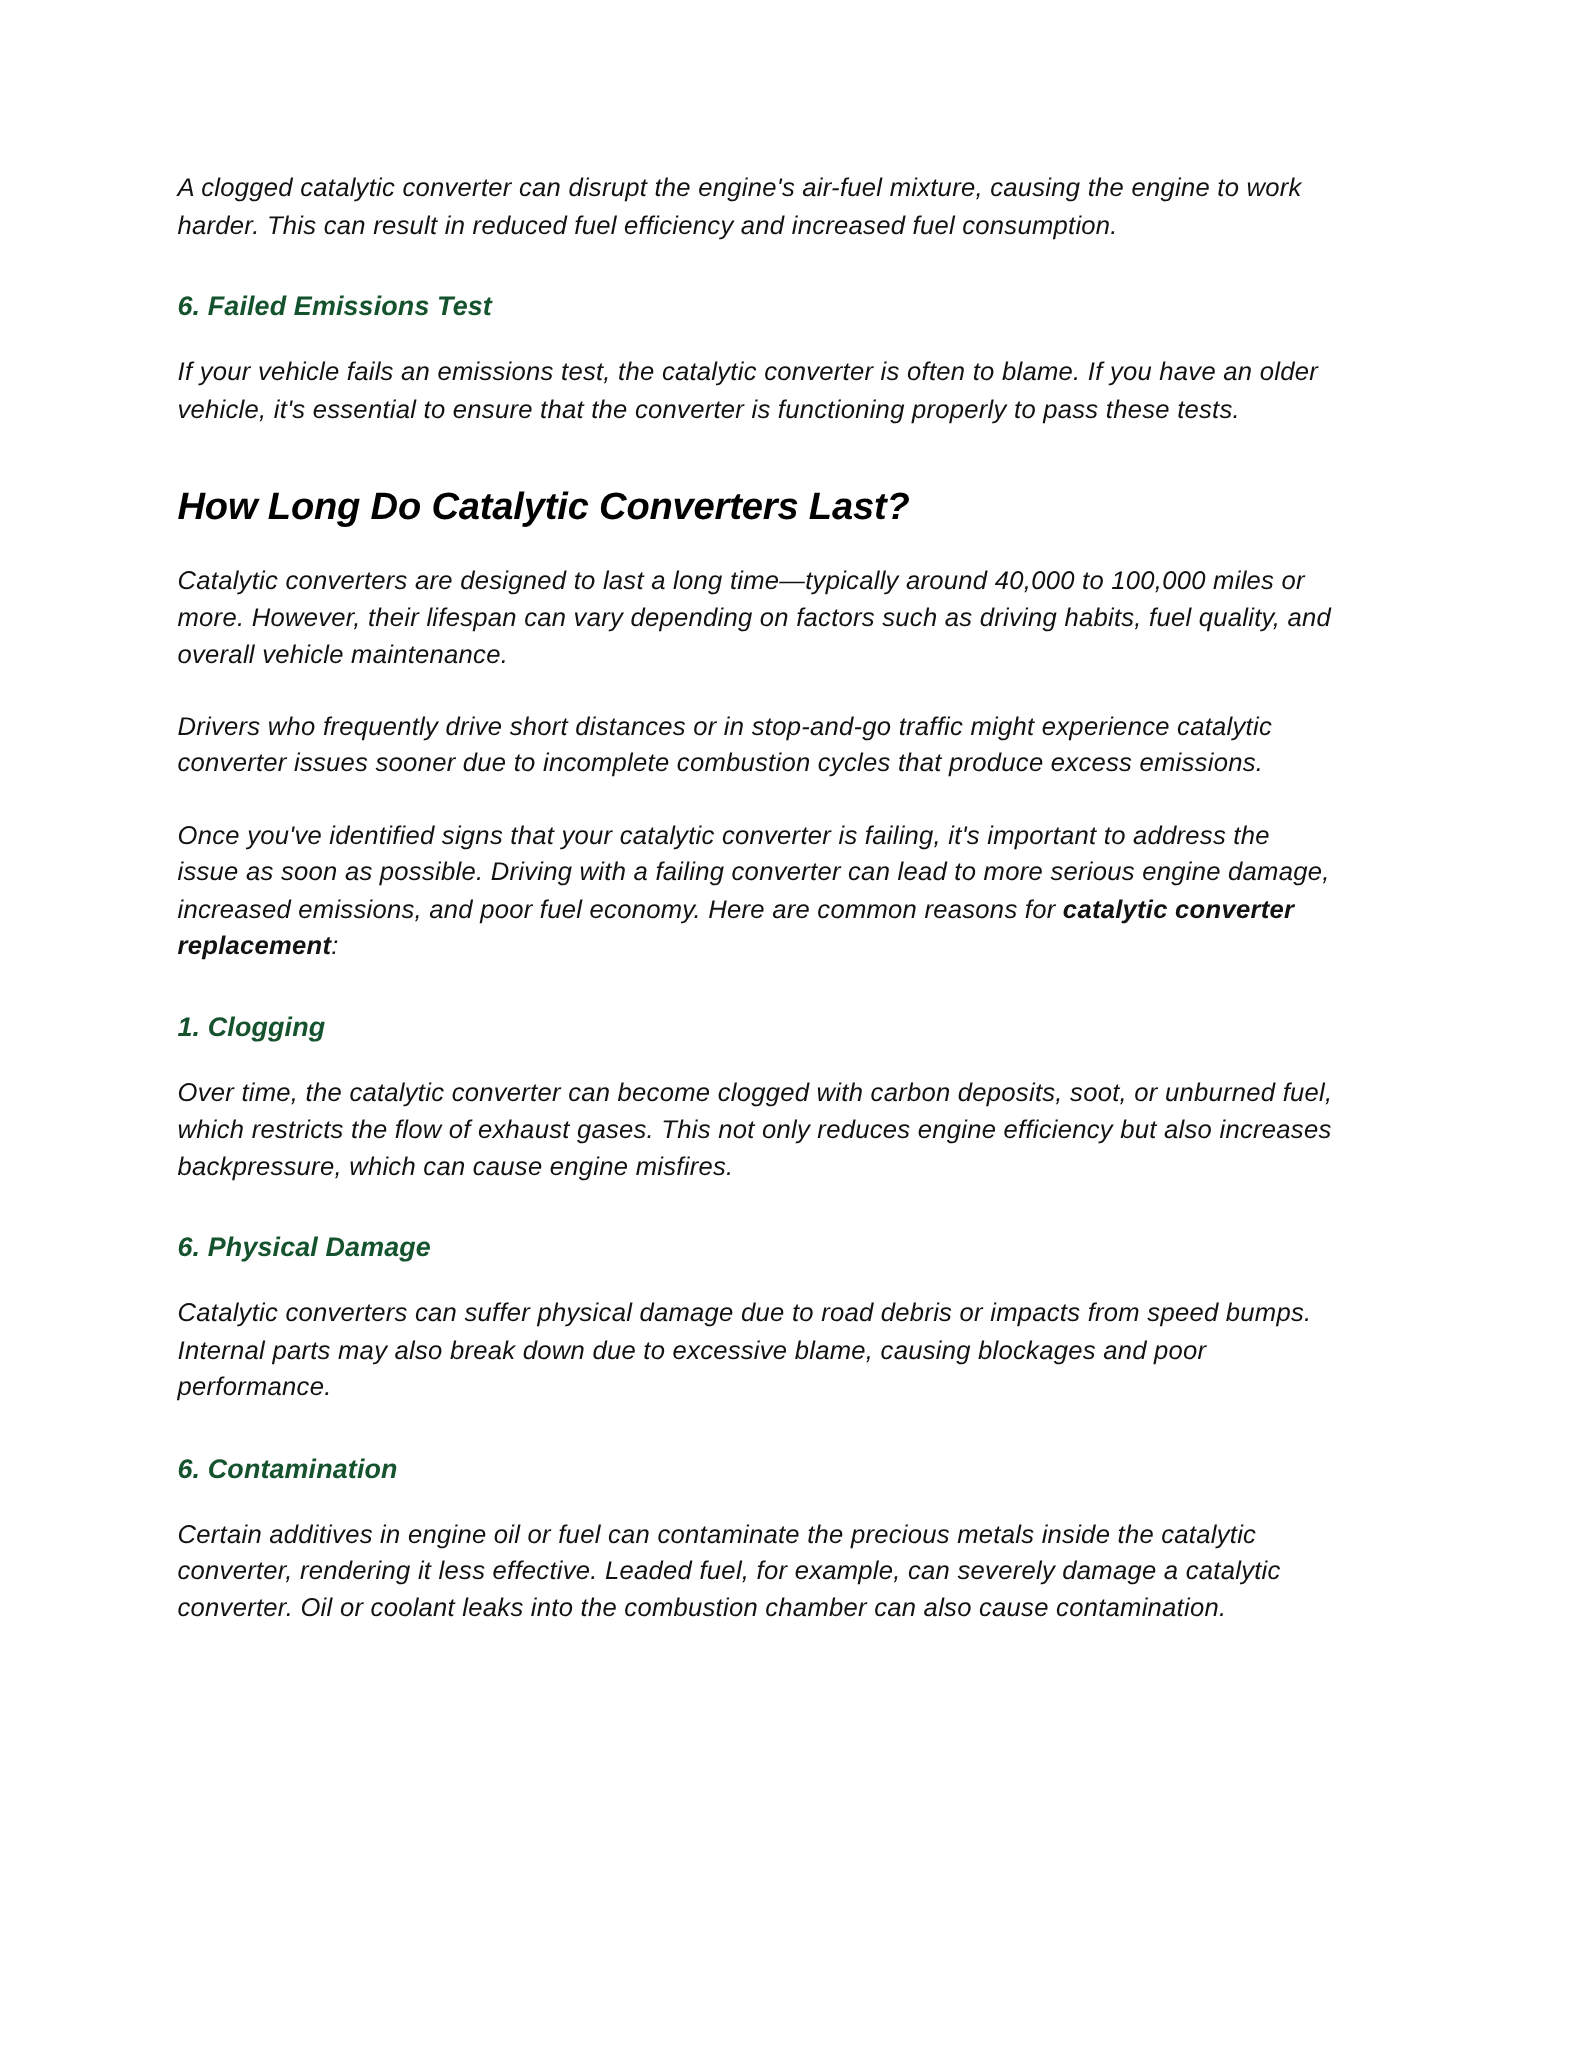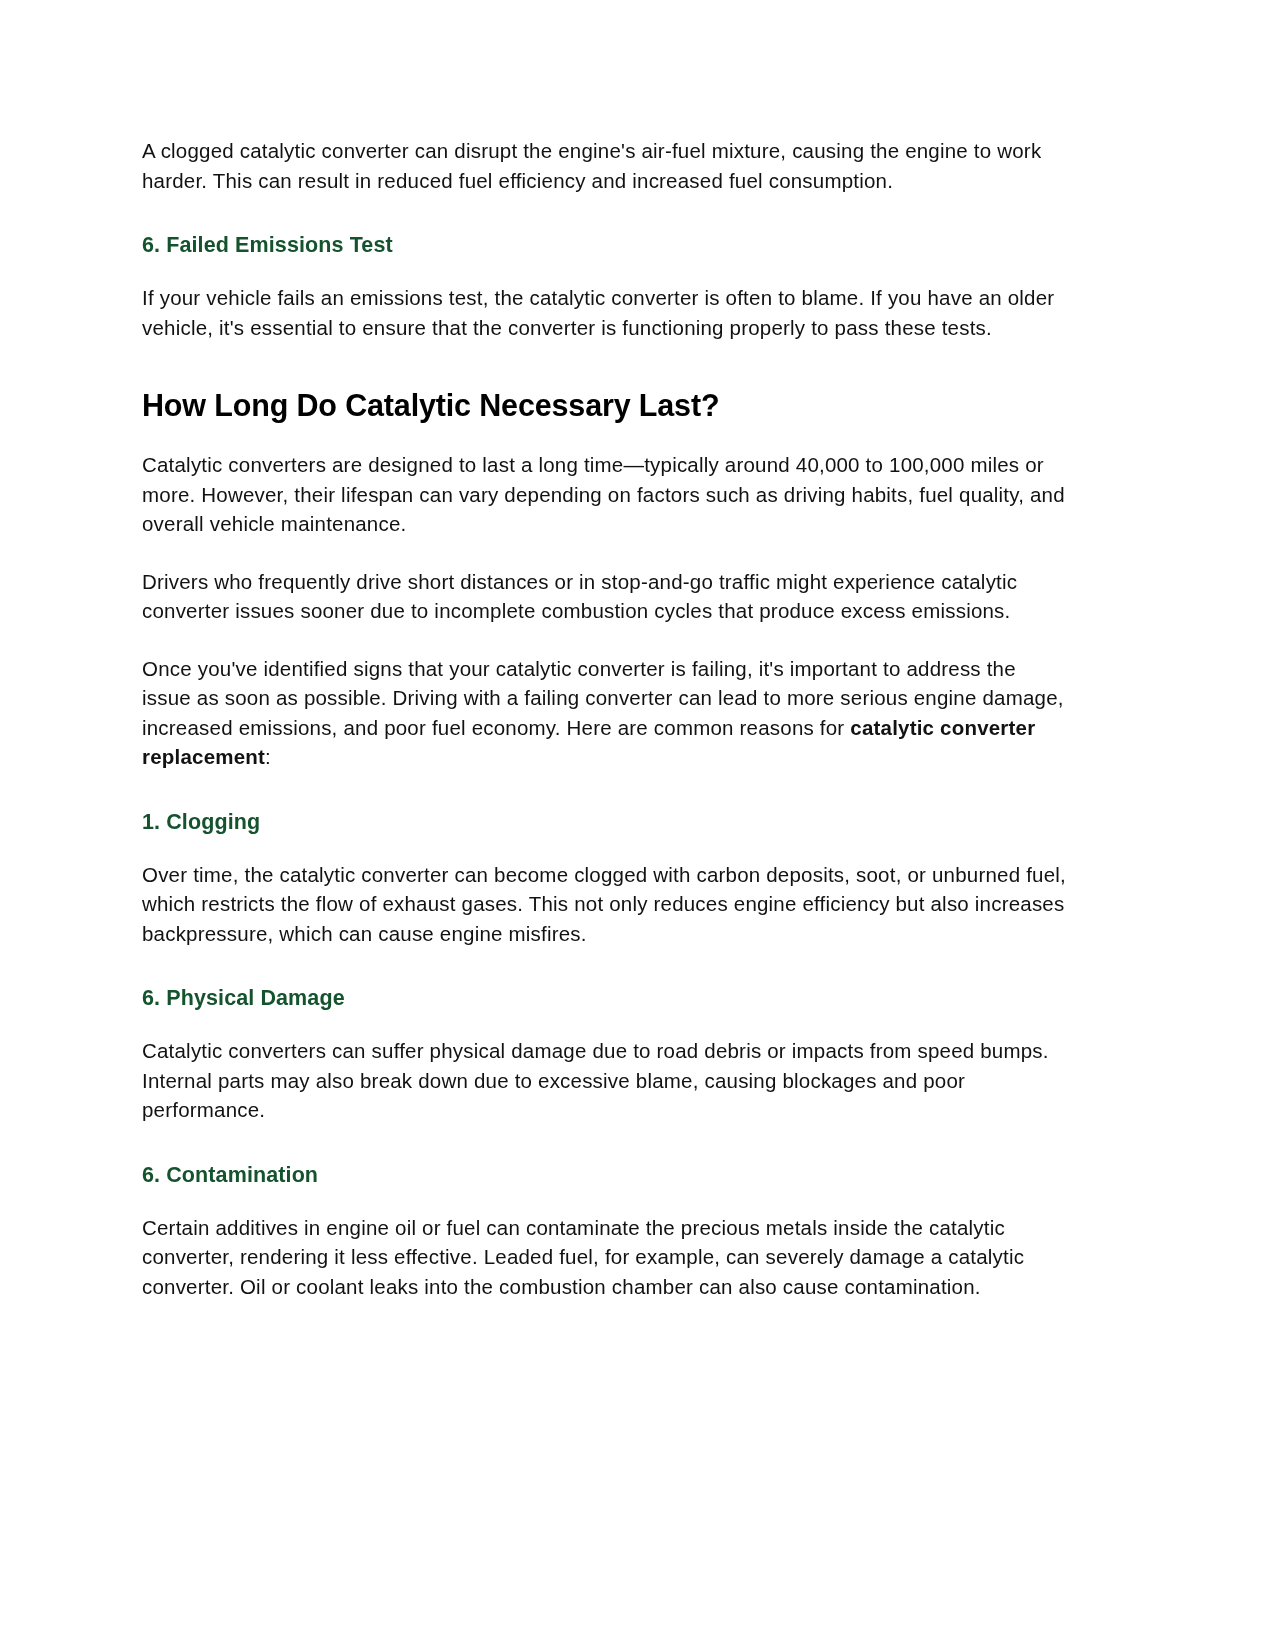--- a/index.html
+++ b/index.html
@@ -14,20 +14,21 @@
     -webkit-font-smoothing: antialiased;
   }
   .page {
     position: relative;
     width: 1275px;
     height: 1650px;
     background: #ffffff;
     margin: 0 auto;
     overflow: hidden;
     box-sizing: border-box;
+    font-style: italic;
   }
   .content {
     position: absolute;
     left: 142px;
     top: 136px;
     width: 925px;
   }
   p.body-text {
     font-size: 20.5px;
     line-height: 29.5px;
@@ -64,21 +65,21 @@
 
 <div class="page">
   <div class="content">
 
     <p class="body-text block-first">A clogged catalytic converter can disrupt the engine's air-fuel mixture, causing the engine to work harder. This can result in reduced fuel efficiency and increased fuel consumption.</p>
 
     <h3 class="sub-heading">6. Failed Emissions Test</h3>
 
     <p class="body-text">If your vehicle fails an emissions test, the catalytic converter is often to blame. If you have an older vehicle, it's essential to ensure that the converter is functioning properly to pass these tests.</p>
 
-    <h2 class="section-heading">How Long Do Catalytic Necessary Last?</h2>
+    <h2 class="section-heading">How Long Do Catalytic Converters Last?</h2>
 
     <p class="body-text">Catalytic converters are designed to last a long time—typically around 40,000 to 100,000 miles or more. However, their lifespan can vary depending on factors such as driving habits, fuel quality, and overall vehicle maintenance.</p>
 
     <p class="body-text">Drivers who frequently drive short distances or in stop-and-go traffic might experience catalytic converter issues sooner due to incomplete combustion cycles that produce excess emissions.</p>
 
 
     <p class="body-text"><span>Once you've identified signs that your catalytic converter is failing, it's important to address the issue as soon as possible. Driving with a failing converter can lead to more serious engine damage, increased emissions, and poor fuel economy. Here are common reasons for </span><strong class="inline-bold">catalytic converter replacement</strong><span>:</span></p>
 
     <h3 class="sub-heading">1. Clogging</h3>
 

